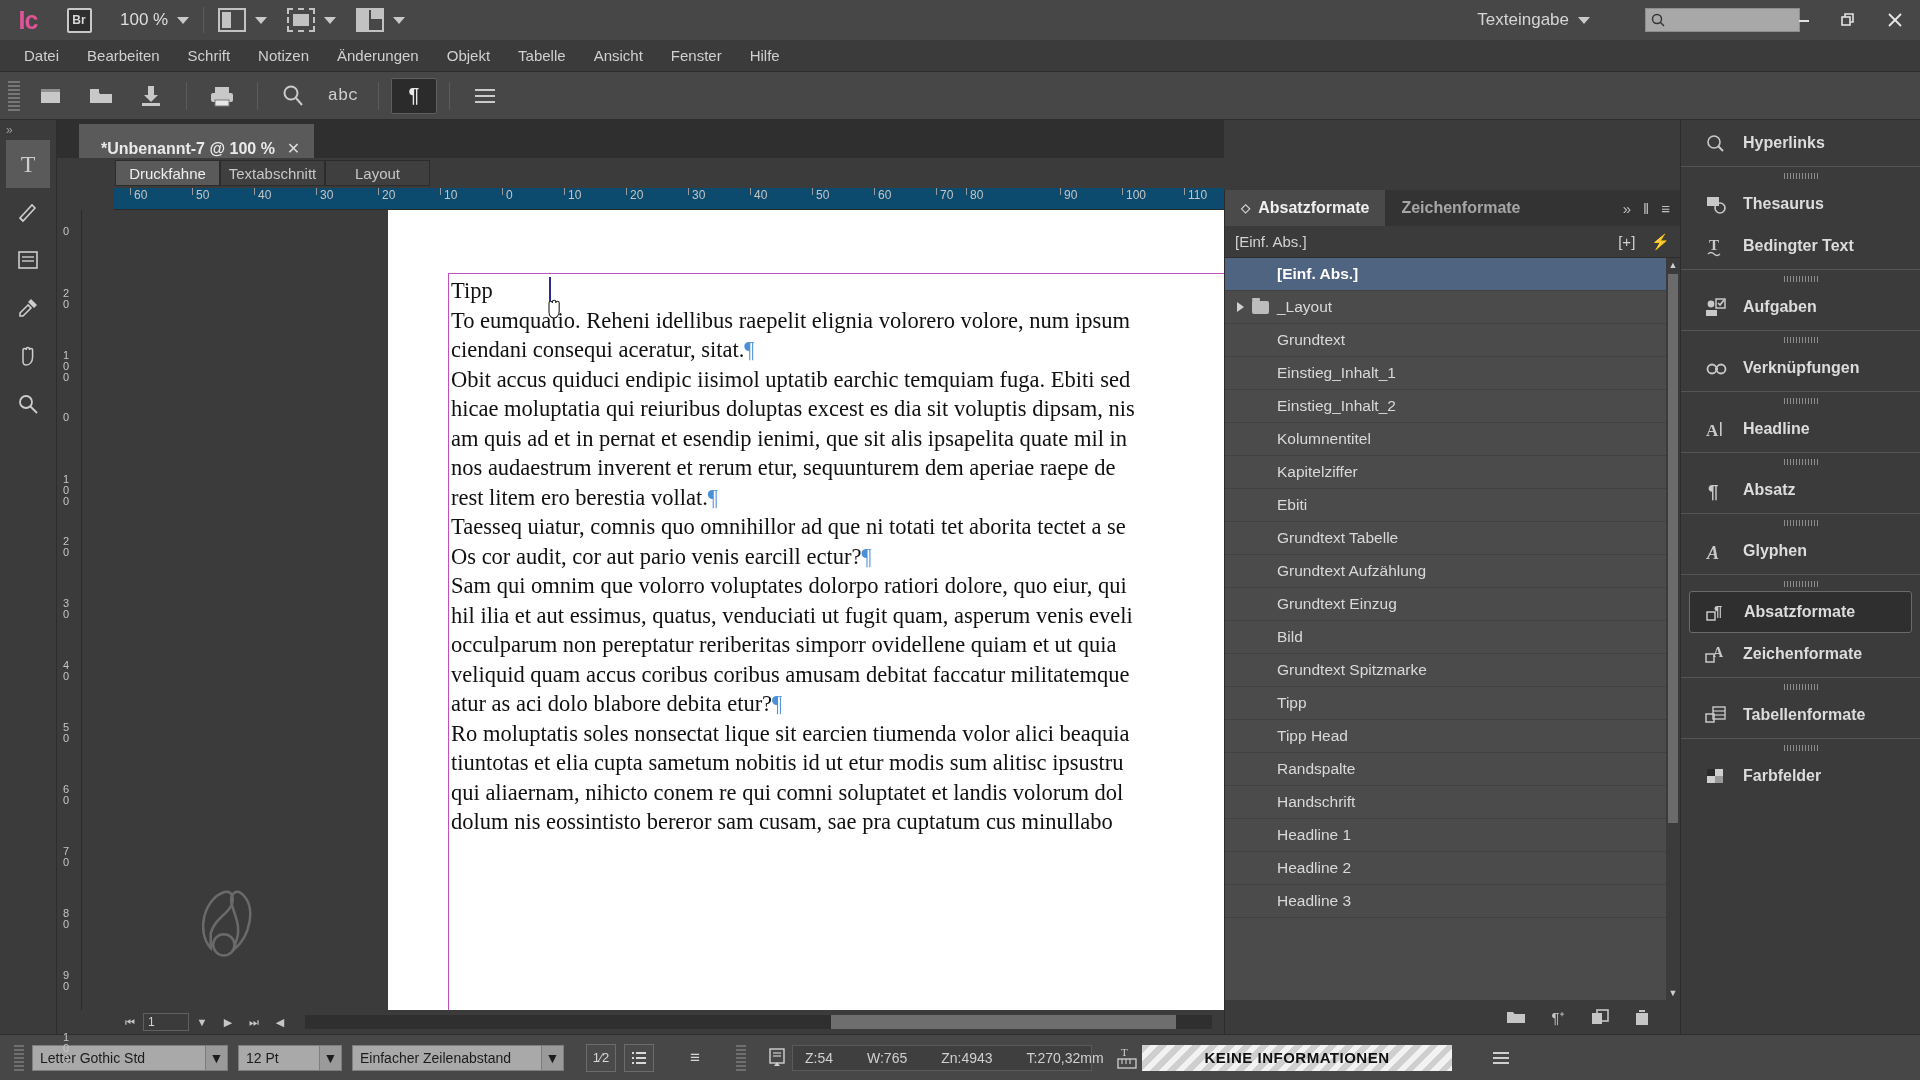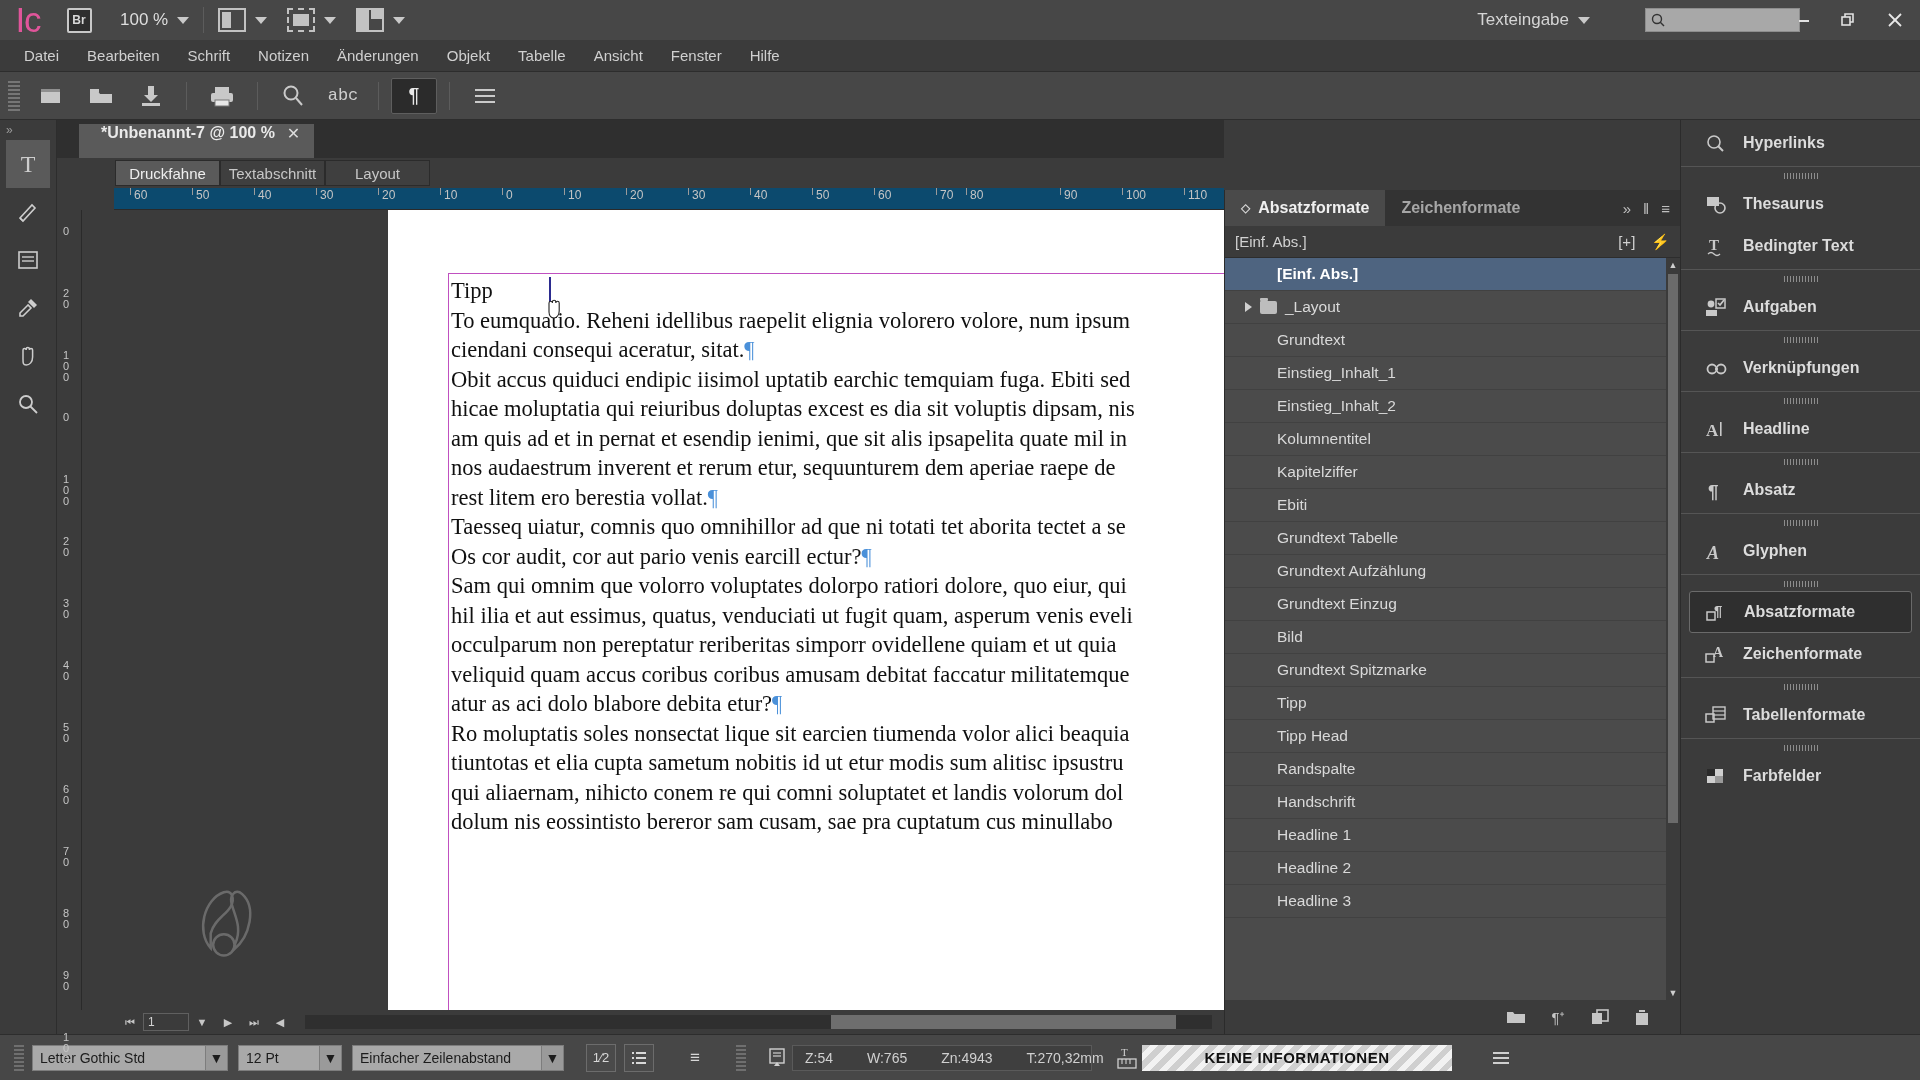--- a/index.html
+++ b/index.html
@@ -5,21 +5,21 @@
   * { box-sizing: border-box; margin:0; padding:0; }
   html,body { width:1920px; height:1080px; overflow:hidden; background:#3b3b3b;
     font-family:"Liberation Sans", sans-serif; color:#c8c8c8; }
 
   #app { position:relative; width:1920px; height:1080px; display:flex; flex-direction:column; }
 
   
   .titlebar { height:40px; background:#474747; display:flex; align-items:center;
     flex:0 0 40px; position:relative; }
   .ic-logo { width:56px; display:flex; align-items:center; justify-content:center;
-     font-size:35px; font-weight:normal; color:#e0559a; letter-spacing:-1px;
+     font-size:25px; font-weight:bold; color:#e0559a; letter-spacing:-1px;
      font-family:"Liberation Sans", sans-serif; }
   .tb-btn { width:34px; height:26px; margin:0 6px; display:flex; align-items:center;
      justify-content:center; }
   .br-icon { width:25px; height:25px; border:2px solid #c9c9c9; border-radius:2px;
      display:flex; align-items:center; justify-content:center; font-size:12px;
      color:#d8d8d8; font-weight:600; background:#2e2e2e; }
   .zoomval { margin-left:18px; font-size:17px; color:#dedede; }
   .caret { width:0;height:0;border-left:6px solid transparent;border-right:6px solid transparent;
      border-top:7px solid #c9c9c9; margin-left:9px; display:inline-block; }
   .vsep { width:1px; height:26px; background:#5c5c5c; margin:0 14px; }
@@ -65,21 +65,21 @@
   .lstrip-handle { width:100%; height:20px; display:flex; align-items:center; justify-content:flex-start;
      padding-left:6px; font-size:12px; color:#9a9a9a; }
   .ltool { width:44px; height:48px; display:flex; align-items:center; justify-content:center;
      color:#cdcdcd; }
   .ltool.active { background:#5a5a5a; }
 
   
   .center { flex:1 1 auto; display:flex; flex-direction:column; min-width:0; background:#3b3b3b;
      position:relative; }
   .tabrow { height:38px; background:#2f2f2f; display:flex; align-items:flex-end; flex:0 0 38px; }
-  .doctab { height:34px; background:#5a5a5a; display:flex; align-items:flex-start;
+  .doctab { height:34px; background:#5a5a5a; display:flex; align-items:flex-end;
      padding:0 14px 0 22px; font-size:16px; color:#eaeaea; font-weight:bold; gap:12px; margin-left:22px;}
   .doctab .x { font-weight:normal; font-size:16px; color:#dcdcdc; }
 
   .viewtabs { height:30px; background:#3b3b3b; display:flex; flex:0 0 30px;
      padding-left:58px; align-items:center; }
   .vtab { height:26px; min-width:105px; background:#3f3f3f; border:1px solid #2b2b2b;
      display:flex; align-items:center; justify-content:center; font-size:15px; color:#c7c7c7; }
   .vtab.active { background:#5a5a5a; color:#efefef; }
 
   .rulerrow { height:22px; display:flex; flex:0 0 22px; background:#3b3b3b; }
@@ -126,21 +126,21 @@
   .sp-tab .diamond { margin-right:8px; font-size:12px; color:#d8d8d8; }
   .sp-tabspacer { flex:1 1 auto; background:#333333; display:flex; align-items:center;
      justify-content:flex-end; padding-right:10px; gap:12px; color:#c0c0c0; font-size:15px; }
   .sp-applied { height:32px; flex:0 0 32px; background:#3b3b3b; display:flex; align-items:center;
      padding:0 10px; font-size:15px; color:#d2d2d2; border-bottom:1px solid #2d2d2d; }
   .sp-applied .spacer { flex:1 1 auto; }
   .sp-list { flex:1 1 auto; overflow:hidden; position:relative; background:#4b4b4b; }
   .styleitem { height:33px; display:flex; align-items:center; font-size:15.5px; color:#d9d9d9;
      border-bottom:1px solid #414141; padding-left:52px; background:#4b4b4b; }
   .styleitem.selected { background:#4e6480; color:#ffffff; font-weight:bold; }
-  .styleitem.folder { padding-left:20px; gap:8px; }
+  .styleitem.folder { padding-left:12px; gap:8px; }
   .tri { width:0;height:0;border-top:5px solid transparent;border-bottom:5px solid transparent;
      border-left:7px solid #d0d0d0; }
   .folderico { width:17px;height:13px;background:#bdbdbd;border-radius:1px 2px 2px 2px; position:relative;}
   .folderico::before{content:'';position:absolute;left:0;top:-3px;width:8px;height:3px;background:#bdbdbd;border-radius:1px;}
   .sp-scroll { position:absolute; right:0; top:0; bottom:0; width:14px; background:#3b3b3b; }
   .sp-scroll .thumb { position:absolute; left:2px; right:2px; top:16px; height:74%; background:#6b6b6b; }
   .sp-arrow { position:absolute; left:0; right:0; height:14px; color:#cfcfcf; font-size:9px;
      display:flex; align-items:center; justify-content:center; }
   .sp-footer { height:34px; flex:0 0 34px; background:#3b3b3b; display:flex; align-items:center;
      justify-content:flex-end; gap:22px; padding-right:28px; }

